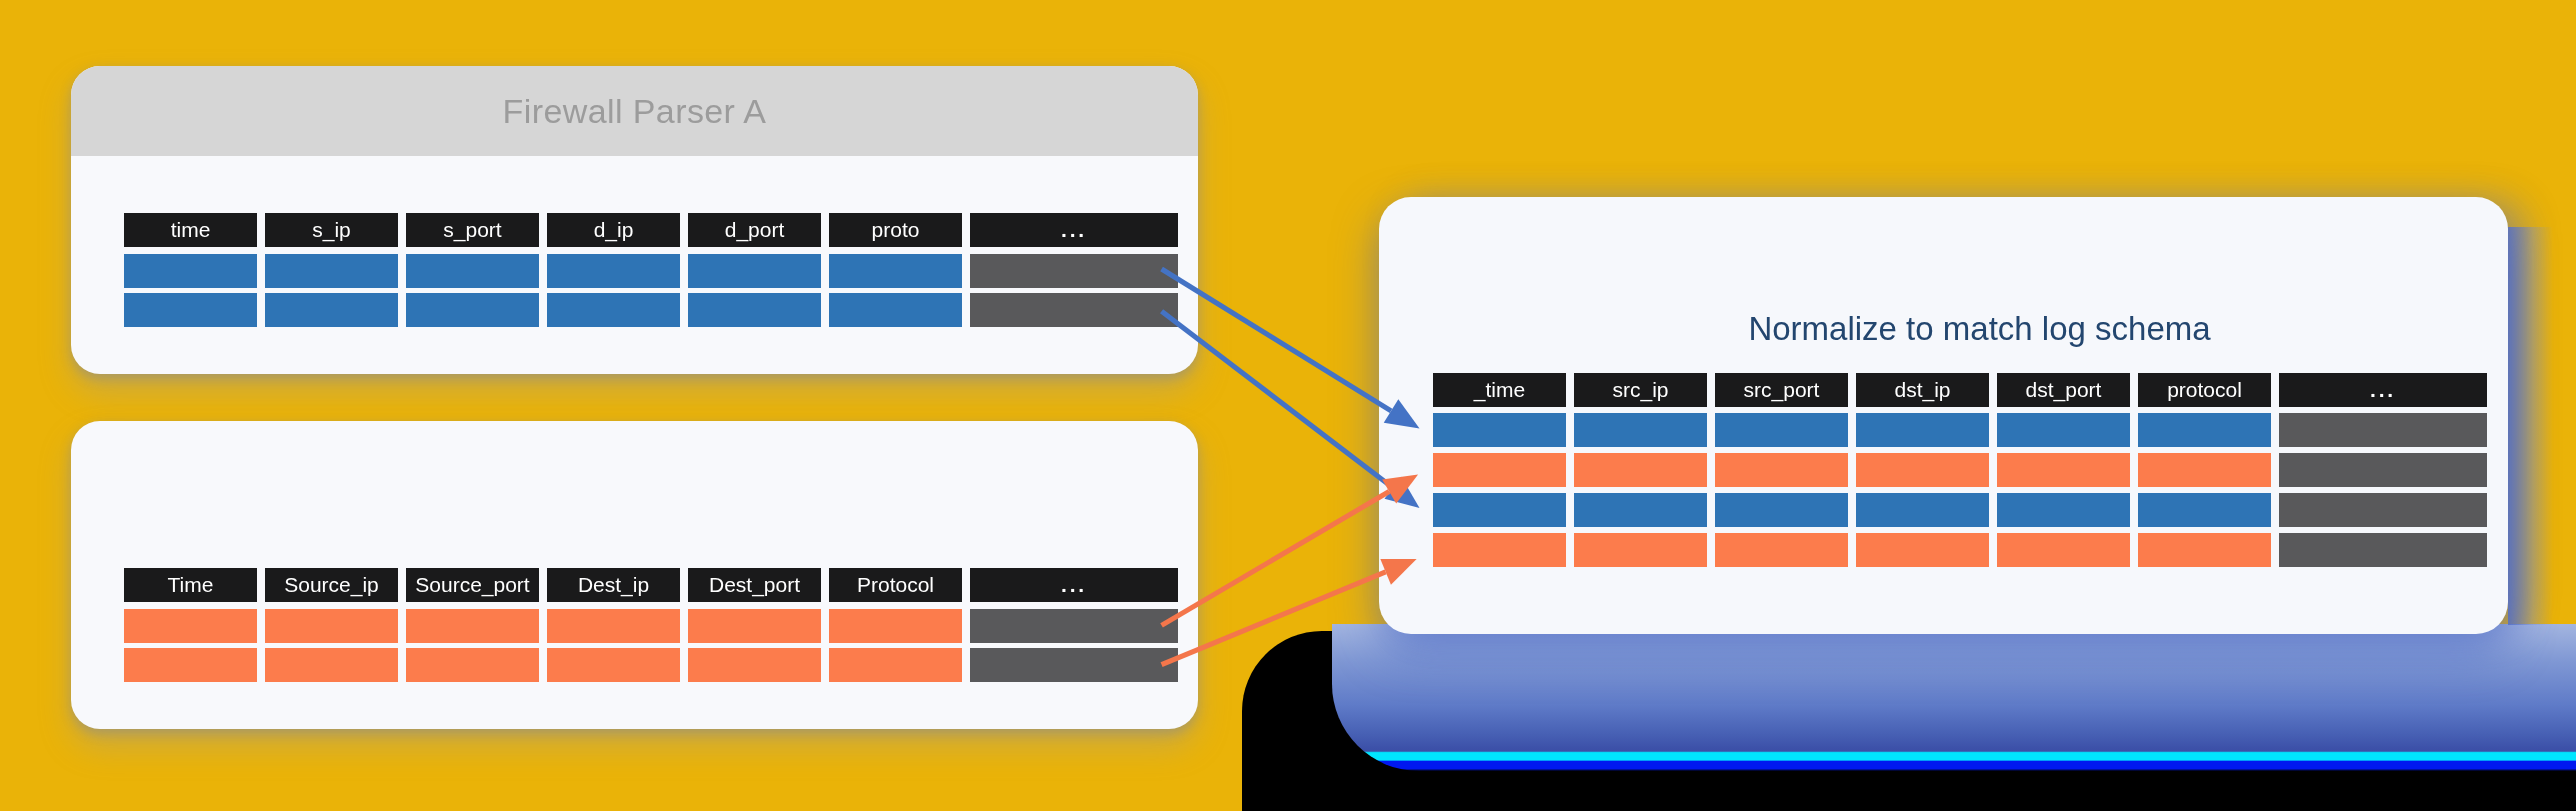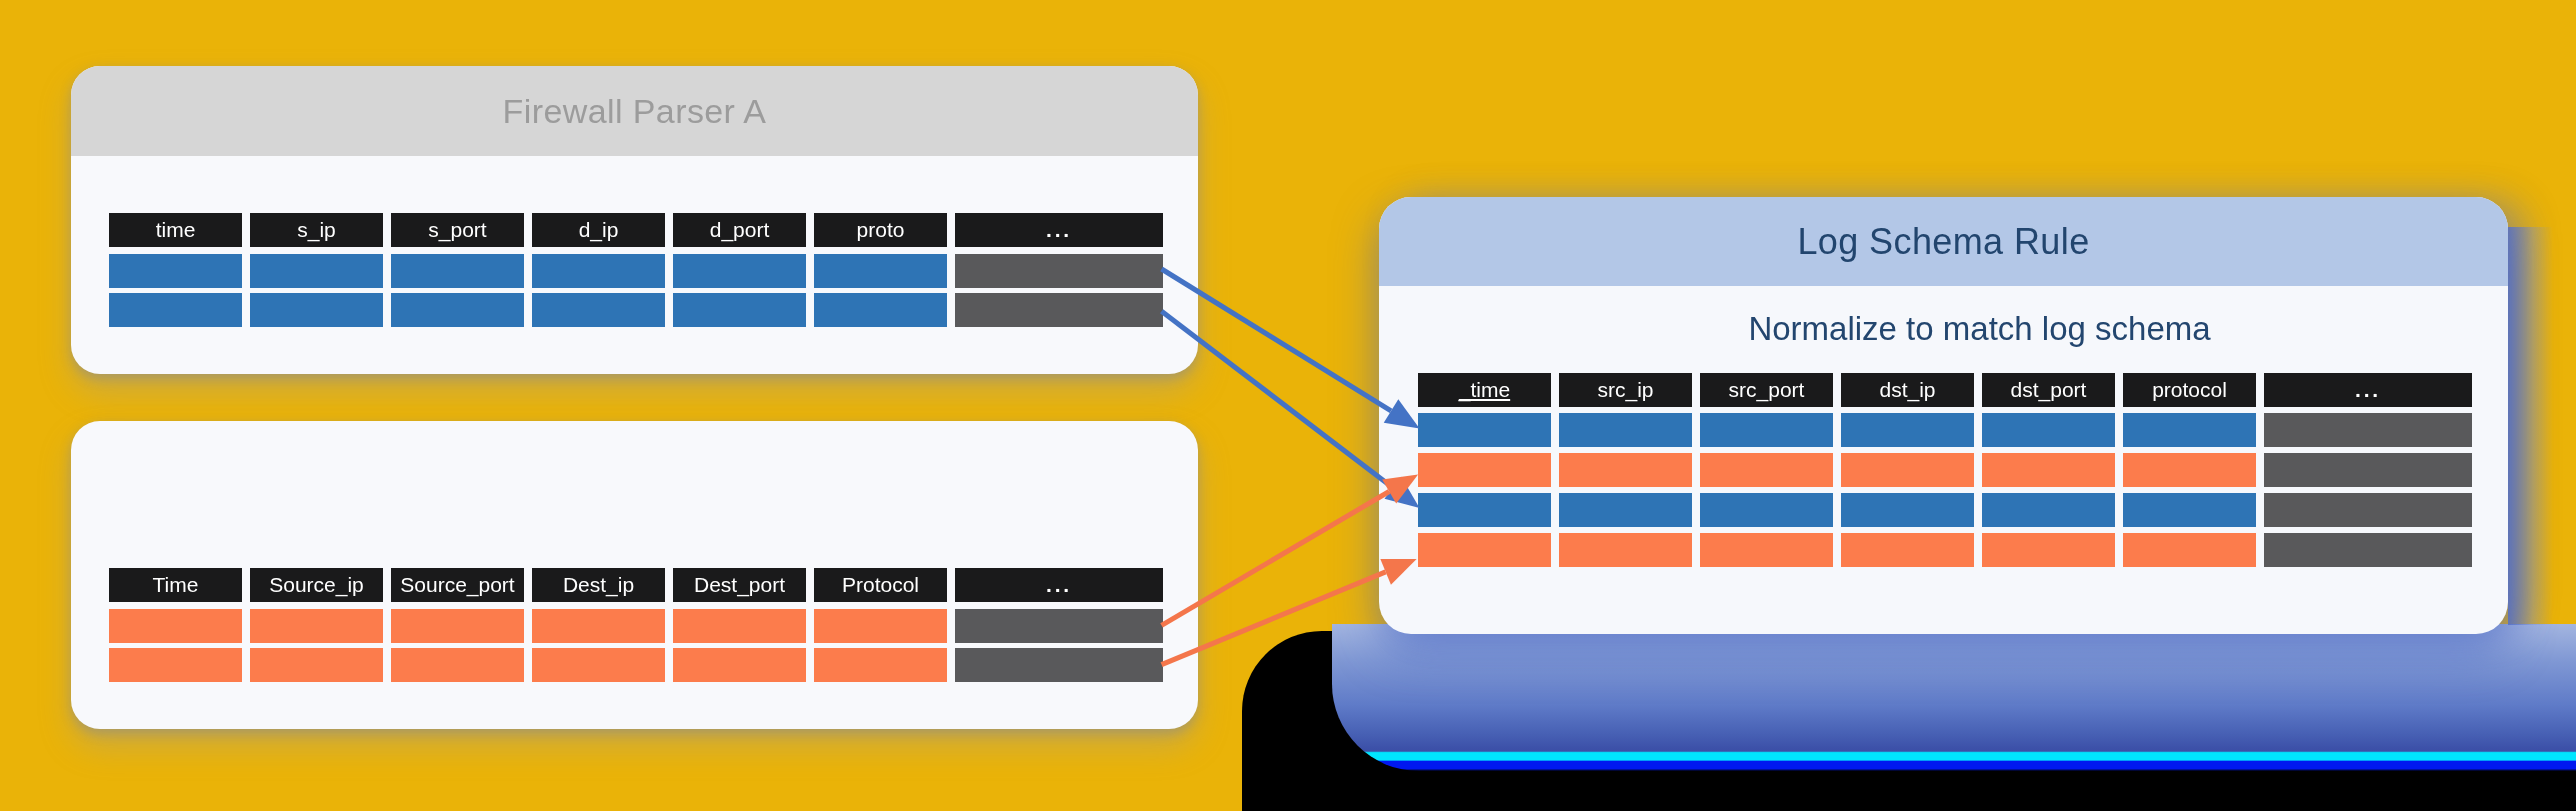--- a/index.html
+++ b/index.html
@@ -47,21 +47,21 @@
   .card-r .card-band{height:89px;background:#B3C7E7;border-radius:32px 32px 0 0;}
   .card-r .card-title{font-size:36px;color:#22456E;font-weight:400;}
   .subtitle{
     position:absolute;left:0;top:113px;width:100%;text-align:center;
     font-size:33px;color:#23466F;padding-left:36px;
   }
   
   .tbl{position:absolute;}
   .tbl-a,.tbl-b{left:38px;top:147px;width:1052px;height:114px;}
   .tbl-r{left:39px;top:176px;width:1052px;height:194px;}
-  .t-row{position:absolute;left:0;display:flex;gap:8px;height:34px;}
+  .t-row{position:absolute;left:15px;display:flex;gap:8px;height:34px;}
   .t-cell{
     height:34px;display:flex;align-items:center;justify-content:center;
     font-size:21px;color:#ffffff;
   }
   .t-cell.hdr{background:#1A1A1B;}
   .t-cell.dots{letter-spacing:2.9px;font-weight:700;}
   
   .arrow-layer{position:absolute;left:0;top:0;width:2576px;height:812px;z-index:6;pointer-events:none;}
 </style>
 </head>
@@ -134,27 +134,24 @@
           <div class="t-cell" style="width: 133px; background: rgb(252, 124, 76);"></div>
           <div class="t-cell" style="width: 133px; background: rgb(252, 124, 76);"></div>
           <div class="t-cell" style="width: 133px; background: rgb(252, 124, 76);"></div>
           <div class="t-cell" style="width: 133px; background: rgb(252, 124, 76);"></div>
           <div class="t-cell" style="width: 208px; background: rgb(89, 89, 91);"></div>
         </div>
       </div>
   </div>
 
   <div class="card card-r">
-    <div class="card-band">
-      <div class="card-title">Log Schema Rule</div>
-    </div>
     <div class="subtitle">Normalize to match log schema</div>
     <div class="tbl tbl-r">
         <div class="t-row" style="top: 0px;">
-          <div class="t-cell hdr" style="width: 133px; text-decoration: underline;">_time</div>
+          <div class="t-cell hdr" style="width: 133px;">_time</div>
           <div class="t-cell hdr" style="width: 133px;">src_ip</div>
           <div class="t-cell hdr" style="width: 133px;">src_port</div>
           <div class="t-cell hdr" style="width: 133px;">dst_ip</div>
           <div class="t-cell hdr" style="width: 133px;">dst_port</div>
           <div class="t-cell hdr" style="width: 133px;">protocol</div>
           <div class="t-cell hdr dots" style="width: 208px;">...</div>
         </div>
         <div class="t-row" style="top: 40px;">
           <div class="t-cell" style="width: 133px; background: rgb(46, 116, 181);"></div>
           <div class="t-cell" style="width: 133px; background: rgb(46, 116, 181);"></div>

